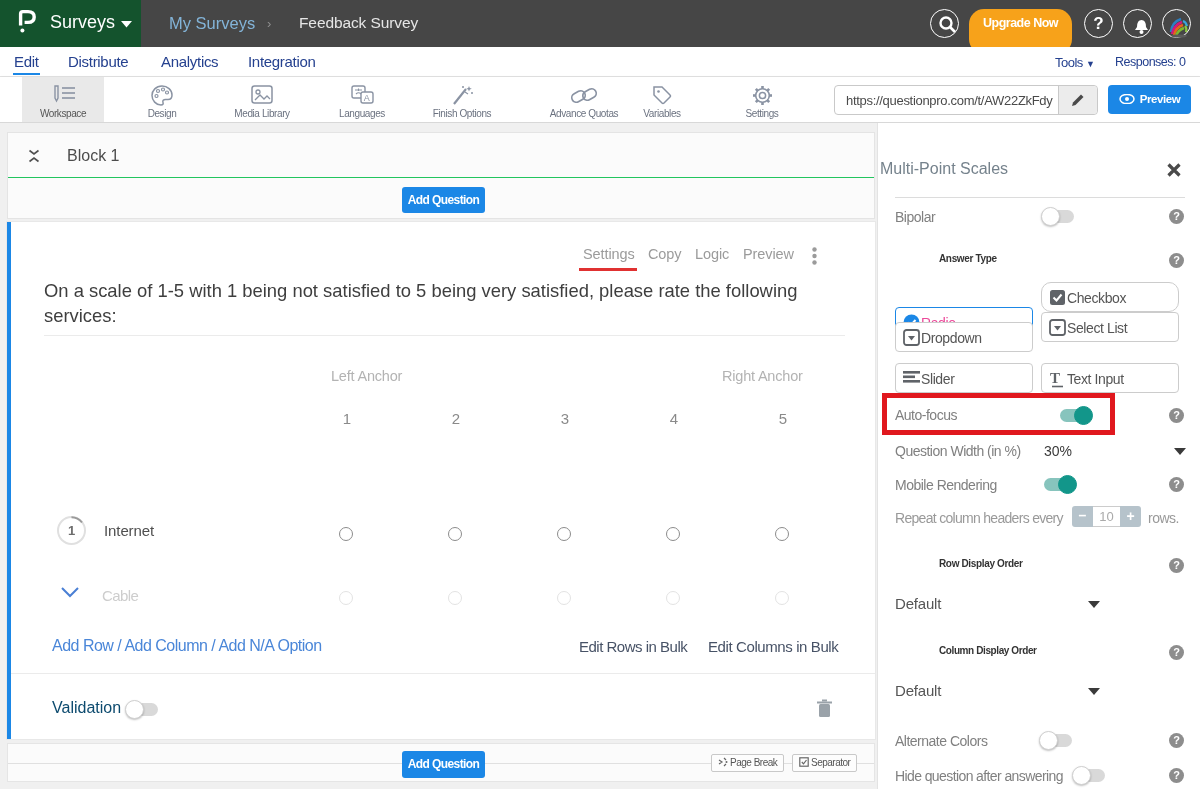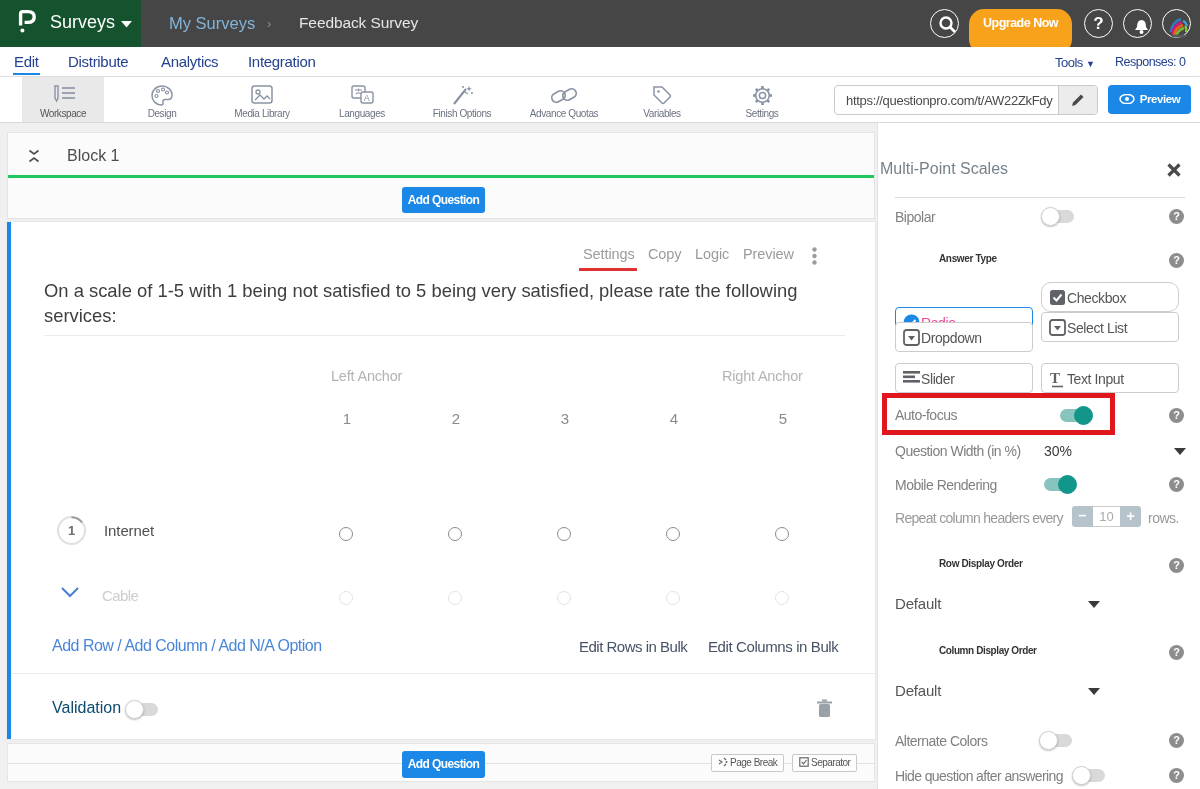--- a/index.html
+++ b/index.html
@@ -34,21 +34,21 @@
 #urltext { position:absolute; left:11px; top:7px; font-size:13px; letter-spacing:-0.3px; color:#4a4a4a; white-space:nowrap; }
 #pencilzone { position:absolute; right:0; top:0; width:39px; height:28px; background:#ececec; border-left:1px solid #c9c9c9; border-radius:0 4px 4px 0; }
 #previewbtn { position:absolute; left:1108px; top:8px; width:83px; height:29px; background:#1b87e6; border-radius:4px; color:#fff; font-weight:bold; font-size:11.5px; letter-spacing:-0.4px; text-align:center; line-height:29px; white-space:nowrap; }
 
 
 #main-left { position:absolute; left:0; top:123px; width:877px; height:666px; background:#f0f0f0; }
 #sidebar { position:absolute; left:877px; top:123px; width:323px; height:666px; background:#fff; border-left:1px solid #e3e3e3; }
 
 
 #blockcard { position:absolute; left:7px; top:132px; width:868px; height:87px; background:#fbfbfb; border:1px solid #e4e4e4; }
-#blockhdr { position:absolute; left:0; top:0; width:100%; height:45px; border-bottom:3px solid #22c55e; }
+#blockhdr { position:absolute; left:0; top:0; width:100%; height:45px; border-bottom:1px solid #22c55e; }
 #blocktitle { position:absolute; left:59px; top:14px; font-size:16px; color:#4c4c4c; }
 .addq { position:absolute; background:#1b87e6; border-radius:3px; color:#fff; font-weight:bold; font-size:12px; letter-spacing:-0.6px; text-align:center; white-space:nowrap; }
 
 
 #qcard { position:absolute; left:7px; top:222px; width:868px; height:517px; background:#fff; box-shadow:0 0 0 1px #e8e8e8; }
 #bluestrip { position:absolute; left:0; top:0; width:4px; height:517px; background:#1b87e6; }
 .qtab { position:absolute; top:24px; font-size:14.5px; letter-spacing:-0.1px; color:#9b9b9b; }
 #redline { position:absolute; left:572px; top:46px; width:58px; height:3px; background:#e03131; }
 #qtext { position:absolute; left:37px; top:56px; width:782px; font-size:18.4px; color:#3e3e3e; line-height:25px; }
 #qdivider { position:absolute; left:37px; top:113px; width:801px; height:1px; background:#ebebeb; }
@@ -188,21 +188,21 @@
   <div class="toolitem" style="left:412px; width:100px;">
     <div class="ticon"><svg width="24" height="23" viewBox="0 0 24 23">
             <line x1="4" y1="20" x2="16" y2="5" stroke="#8a93a3" stroke-width="2.2"></line>
             <line x1="15" y1="8" x2="18" y2="10" stroke="#8a93a3" stroke-width="1.2"></line>
             <path d="M19 2 l0.8 2 2 0.8 -2 0.8 -0.8 2 -0.8 -2 -2 -0.8 2 -0.8 Z" fill="#8a93a3"></path>
             <circle cx="13" cy="3" r="1" fill="#8a93a3"></circle>
             <circle cx="22" cy="9" r="1" fill="#8a93a3"></circle>
           </svg></div>
     <div class="tlabel">Finish Options</div>
   </div>
-  <div class="toolitem" style="left:512px; width:104px;text-align:center;">
+  <div class="toolitem" style="left:532px; width:104px;text-align:center;">
     <div class="ticon"><svg width="28" height="23" viewBox="0 0 28 23">
             <rect x="1.5" y="8" width="14" height="9" rx="4.5" transform="rotate(-28 8.5 12.5)" fill="none" stroke="#8a93a3" stroke-width="1.7"></rect>
             <rect x="12.5" y="6" width="14" height="9" rx="4.5" transform="rotate(-28 19.5 10.5)" fill="none" stroke="#8a93a3" stroke-width="1.7"></rect>
           </svg></div>
     <div class="tlabel">Advance Quotas</div>
   </div>
   <div class="toolitem" style="left:626px; width:72px;">
     <div class="ticon"><svg width="22" height="23" viewBox="0 0 22 23">
             <path d="M3 3 L11 3 L19 11 Q20 12 19 13 L13 19 Q12 20 11 19 L3 11 Z" fill="none" stroke="#8a93a3" stroke-width="1.5"></path>
             <circle cx="7.5" cy="7.5" r="1.3" fill="#8a93a3"></circle>

